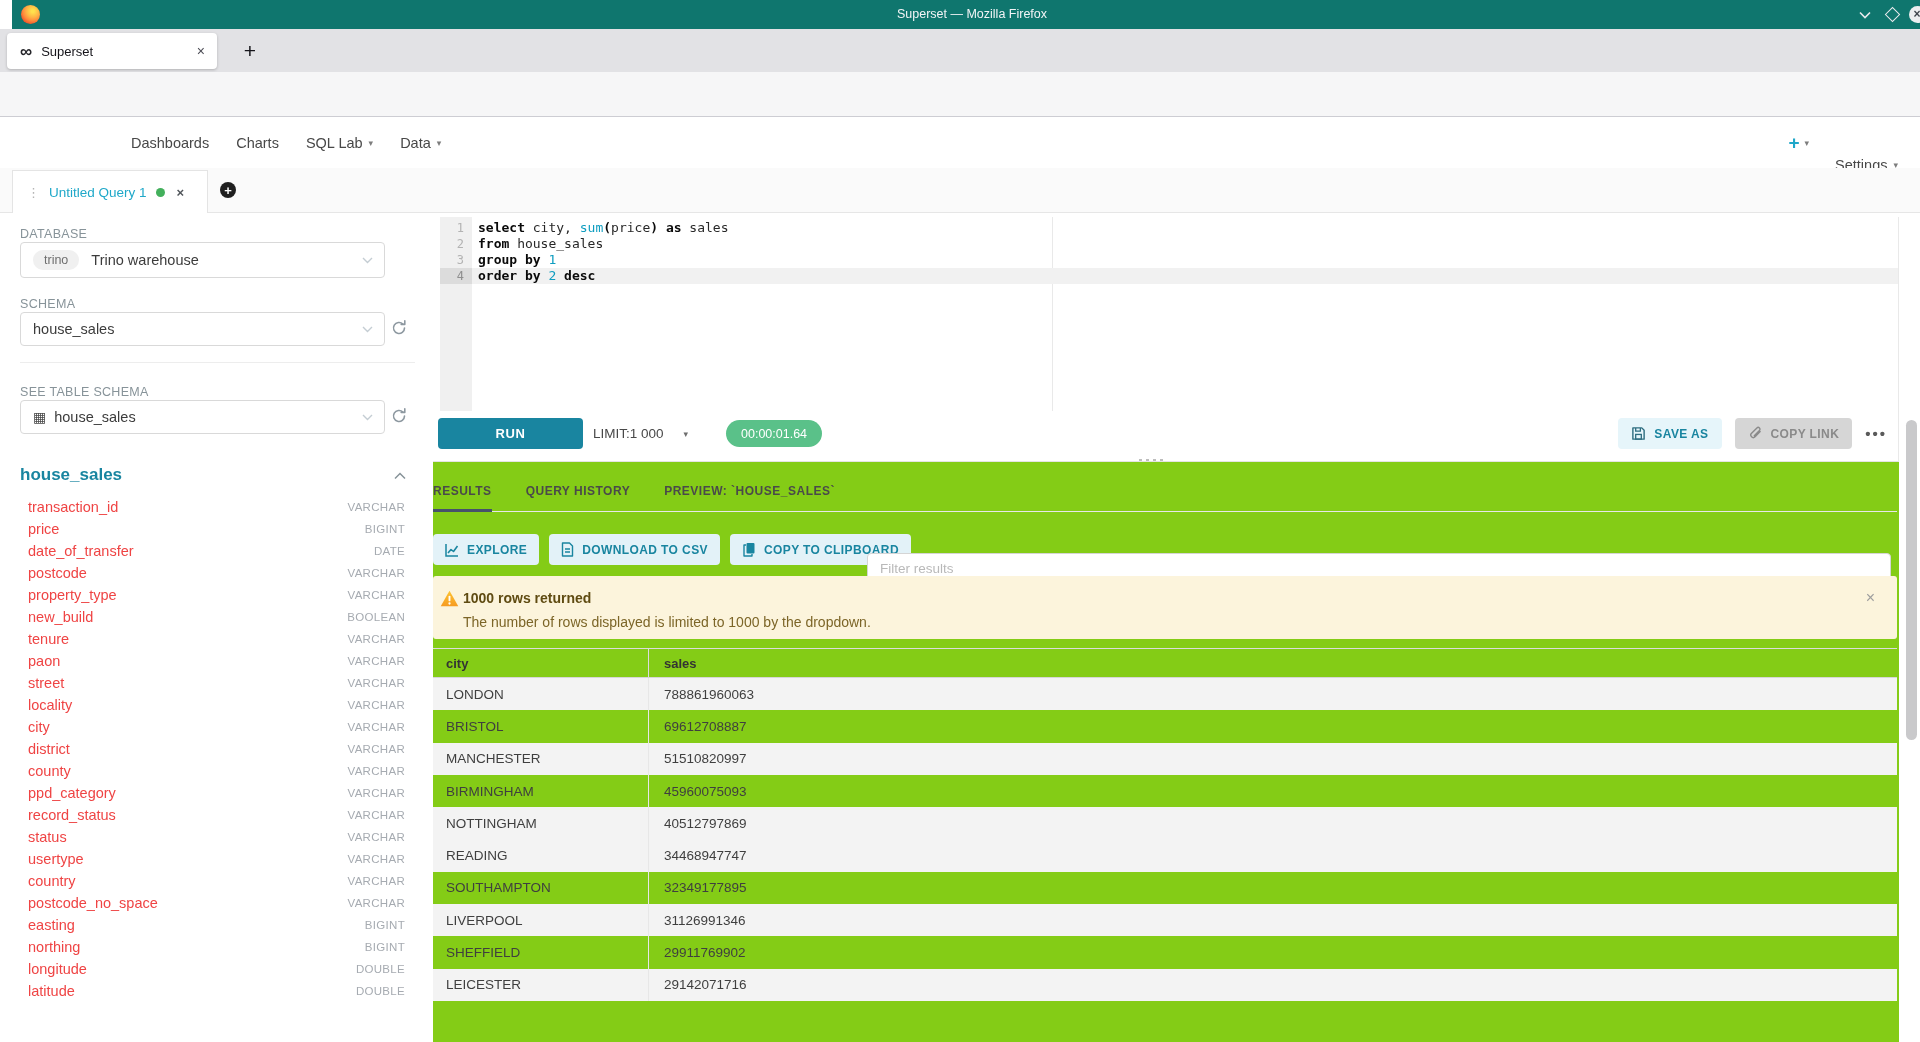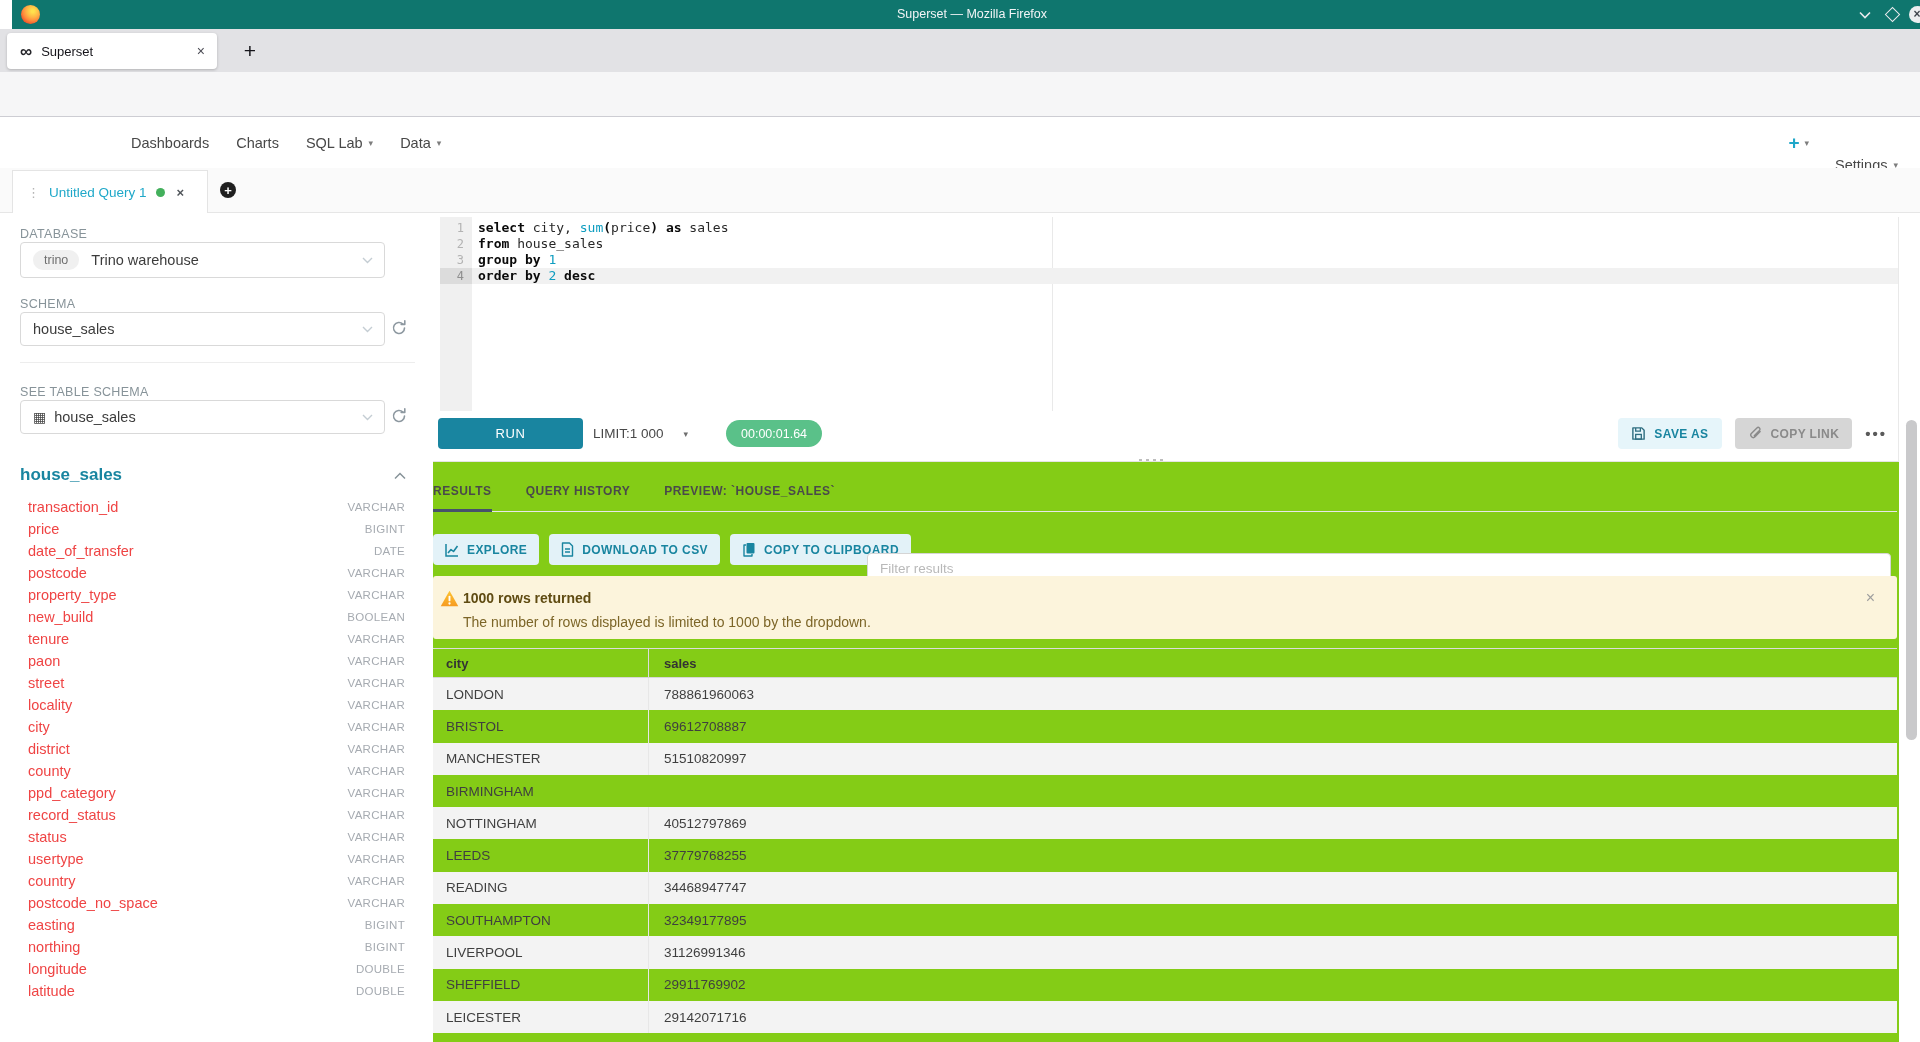--- a/index.html
+++ b/index.html
@@ -92,21 +92,21 @@
   .tk-kw{font-weight:bold;color:#0a0a0a;}
   .tk-br{font-weight:bold;color:#0a0a0a;}
   .tk-fn{color:#0e9dc0;}
   .tk-num{color:#0e9dc0;}
   .tk-pl{color:#282828;}
 
   
   #etoolbar{position:absolute;left:433px;top:411px;width:1466px;height:51px;border-bottom:1px solid #e4e4e4;
     border-right:1px solid #e9e9e9;box-sizing:border-box;background:#fff;}
   #run-btn{position:absolute;left:5px;top:7px;width:145px;height:31px;background:#1985a0;border-radius:4px;
-    color:#fff;font-size:13px;font-weight:400;letter-spacing:.6px;display:flex;align-items:center;justify-content:center;}
+    color:#fff;font-size:13px;font-weight:700;letter-spacing:.6px;display:flex;align-items:center;justify-content:center;}
   #limit-group{position:absolute;left:160px;top:7px;height:31px;display:flex;align-items:center;font-size:13.5px;color:#484848;}
   #limit-value{}
   #limit-caret{margin-left:20px;font-size:9px;color:#6e6e6e;}
   #elapsed-pill{position:absolute;left:293px;top:9px;height:27px;background:#5ac189;border-radius:14px;color:#fff;
     font-size:12.5px;display:flex;align-items:center;padding:0 15px;}
   #etoolbar-right{position:absolute;right:11px;top:7px;height:31px;display:flex;align-items:center;gap:13px;}
   .ebtn{height:31px;border-radius:4px;display:flex;align-items:center;gap:8px;padding:0 13px;
     font-size:12px;font-weight:600;letter-spacing:.4px;}
   #saveas-btn{background:#e6f5fa;color:#1985a0;}
   #copylink-btn{background:#d6d6d6;color:#8a8a8a;}
@@ -549,29 +549,26 @@
           <div class="rrow">
             <div class="dc dc1">BRISTOL</div>
             <div class="dc dc2">69612708887</div>
           </div>
           <div class="rrow alt">
             <div class="dc dc1">MANCHESTER</div>
             <div class="dc dc2">51510820997</div>
           </div>
           <div class="rrow">
             <div class="dc dc1">BIRMINGHAM</div>
+            <div class="dc dc2">45960075093</div>
           </div>
           <div class="rrow alt">
             <div class="dc dc1">NOTTINGHAM</div>
             <div class="dc dc2">40512797869</div>
           </div>
-          <div class="rrow">
-            <div class="dc dc1">LEEDS</div>
-            <div class="dc dc2">37779768255</div>
-          </div>
           <div class="rrow alt">
             <div class="dc dc1">READING</div>
             <div class="dc dc2">34468947747</div>
           </div>
           <div class="rrow">
             <div class="dc dc1">SOUTHAMPTON</div>
             <div class="dc dc2">32349177895</div>
           </div>
           <div class="rrow alt">
             <div class="dc dc1">LIVERPOOL</div>

